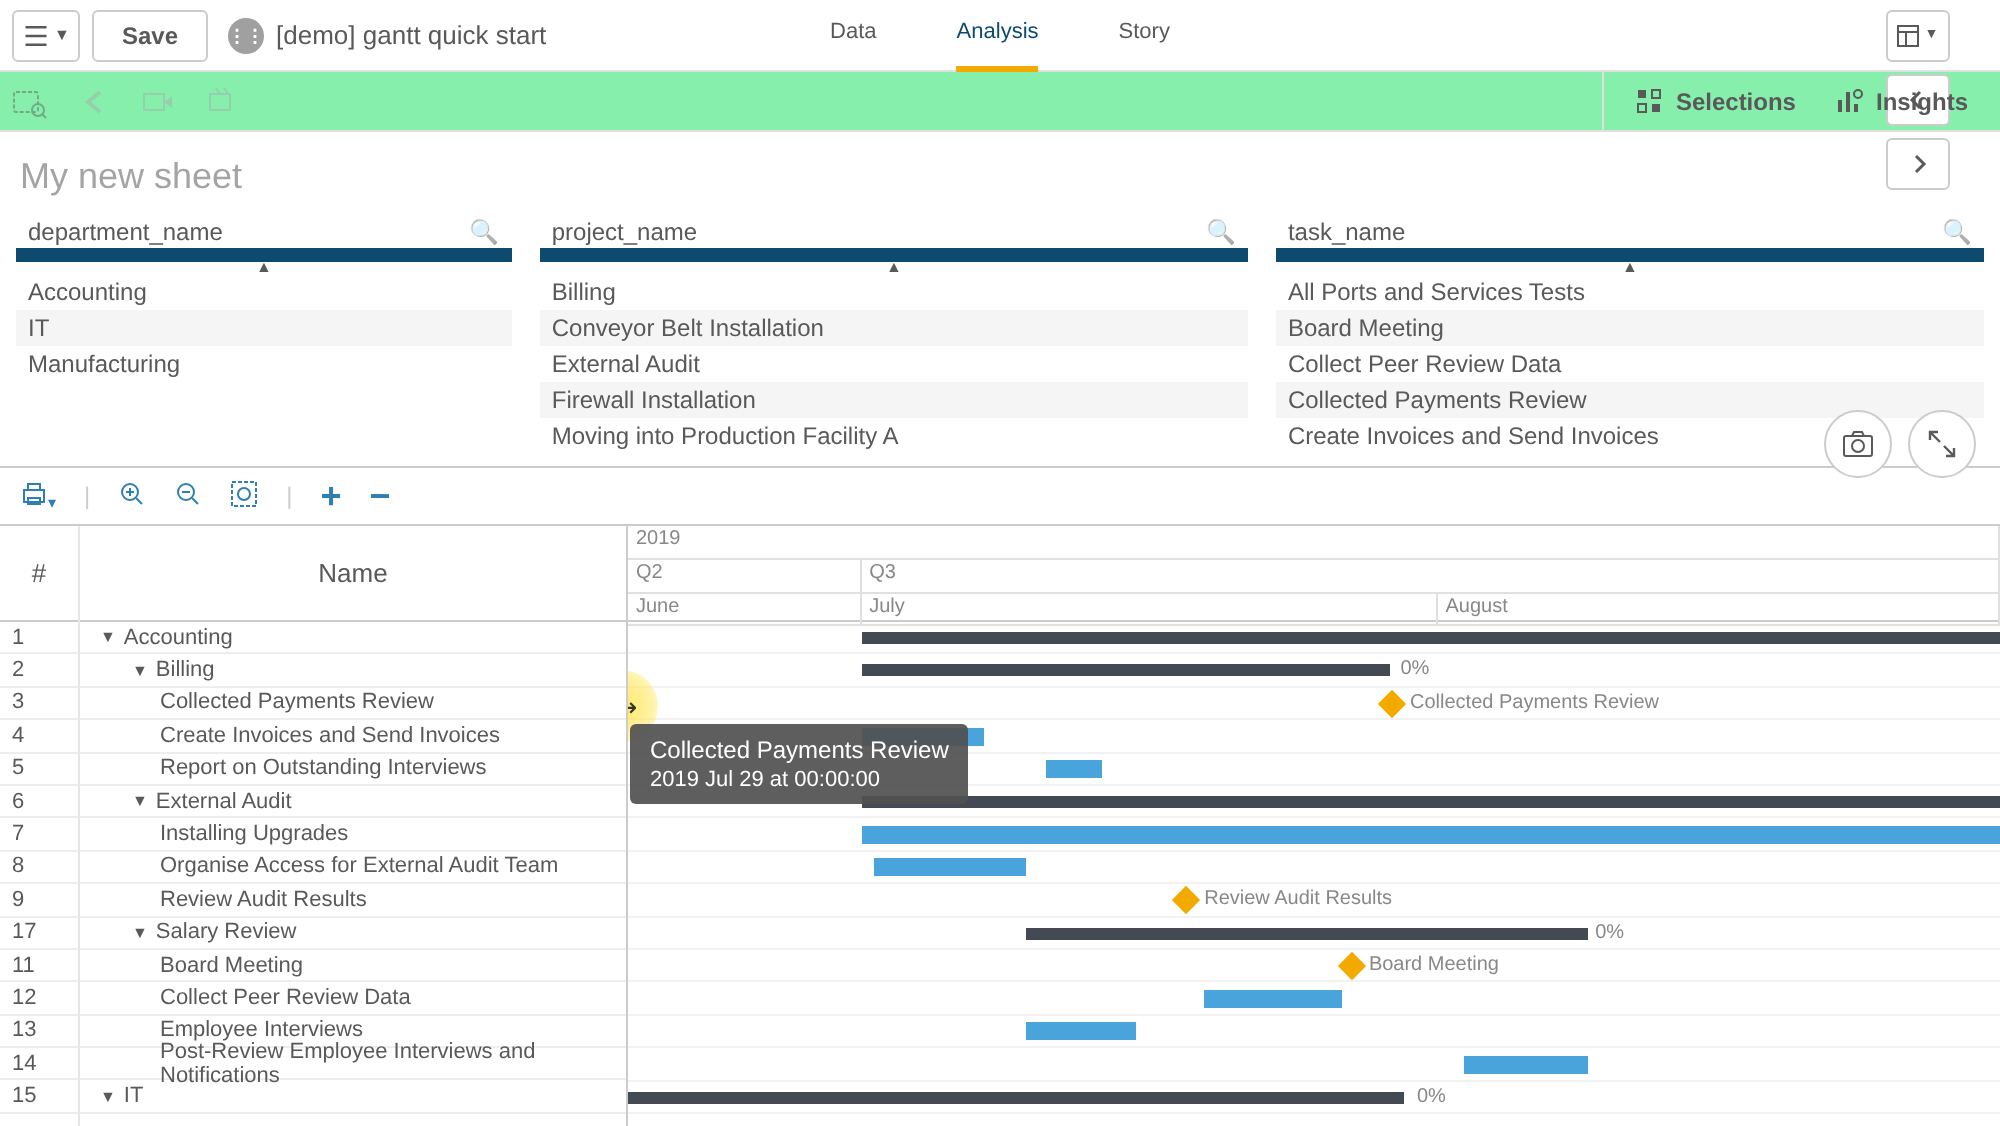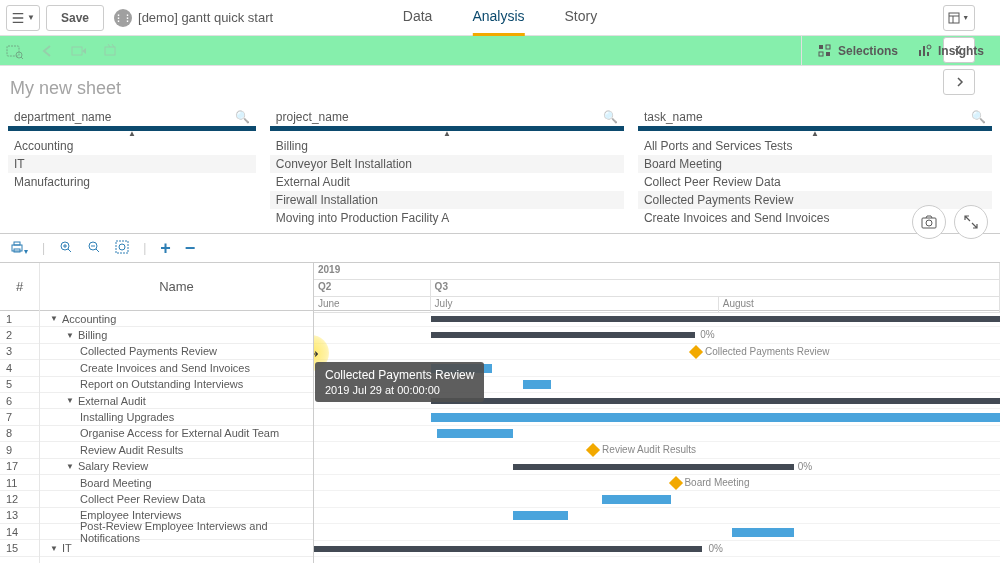--- a/index.html
+++ b/index.html
@@ -7,39 +7,39 @@
 
 
 .topbar { height: 36px; border-bottom: 1px solid #e0e0e0; display: flex; align-items: center; padding: 0 6px; gap: 6px; }
 .btn { border: 1px solid #ccc; background: #fff; border-radius: 3px; height: 26px; display: inline-flex; align-items: center; justify-content: center; cursor: pointer; font-size: 12px; color: #595959; }
 .btn-menu { width: 34px; }
 .btn-menu svg { width: 14px; height: 14px; }
 .btn-save { padding: 0 14px; font-weight: bold; }
 .doc-title { display: flex; align-items: center; gap: 6px; margin-left: 4px; font-size: 13px; color: #595959; }
 .doc-icon { width: 18px; height: 18px; border-radius: 50%; background: #a0a0a0; display: inline-flex; align-items: center; justify-content: center; color: #fff; font-size: 9px; font-weight: bold; }
 .tabs-center { position: absolute; left: 50%; transform: translateX(-50%); display: flex; gap: 40px; height: 36px; align-items: center; }
-.tab { font-size: 14px; color: #595959; height: 36px; display: flex; align-items: center; border-bottom: 3px solid transparent; }
+.tab { font-size: 11px; color: #595959; height: 36px; display: flex; align-items: center; border-bottom: 3px solid transparent; }
 .tab.active { border-bottom-color: #f2a900; color: #0c4a6e; font-weight: 500; }
 .topbar-right { margin-left: auto; display: flex; gap: 6px; align-items: center; flex-direction: column; }
 .btn-icon { width: 32px; }
 .btn-edit { padding: 0 14px; border-color: #3a9ecc; color: #3a9ecc; gap: 6px; font-weight: bold; }
 
 
 .secbar { height: 30px; background: #86efac; border-bottom: 1px solid #e0e0e0; display: flex; align-items: center; padding: 0 6px; gap: 14px; }
 .sec-icon { width: 18px; height: 18px; opacity: 0.45; }
 .sec-right { margin-left: auto; display: flex; gap: 20px; align-items: center; padding-right: 10px; border-left: 1px solid #e0e0e0; height: 100%; padding-left: 16px; }
 .sec-item { display: flex; align-items: center; gap: 6px; font-size: 12px; font-weight: bold; color: #595959; }
 
 
 .sheet-title { font-size: 18px; color: #a4a4a4; padding: 12px 10px 8px; }
 
 
 .filters { display: flex; gap: 14px; padding: 0 8px; }
 .filter { flex: 1; }
-.filter-head { height: 24px; border-bottom: 5px solid #0c4a6e; display: flex; align-items: center; padding: 0 6px; color: #595959; font-size: 12px; }
+.filter-head { height: 24px; border-bottom: 7px solid #0c4a6e; display: flex; align-items: center; padding: 0 6px; color: #595959; font-size: 12px; }
 .filter-head .srch { margin-left: auto; opacity: 0.5; }
 .filter-arrow { text-align: center; font-size: 8px; color: #595959; height: 6px; line-height: 6px; }
 .filter-list { }
 .filter-item { height: 18px; line-height: 18px; padding: 0 6px; font-size: 12px; color: #595959; }
 .filter-item.alt { background: #f5f5f5; }
 .filters-wrap { position: relative; }
 .float-circle { position: absolute; width: 34px; height: 34px; border: 1px solid #ccc; border-radius: 50%; background: #fff; display: flex; align-items: center; justify-content: center; }
 
 
 .gantt-toolbar { height: 30px; border-top: 1px solid #ccc; border-bottom: 1px solid #ccc; display: flex; align-items: center; padding: 0 10px; gap: 14px; margin-top: 6px; }
@@ -56,21 +56,21 @@
 .gname .grow { }
 .indent1 { padding-left: 10px; }
 .indent2 { padding-left: 26px; }
 .indent3 { padding-left: 40px; }
 .expander { font-size: 8px; margin-right: 4px; }
 
 .gright { flex: 1; position: relative; overflow: hidden; }
 .time-header { height: 48px; border-bottom: 1px solid #ccc; }
 .th-row { display: flex; border-bottom: 1px solid #e0e0e0; }
 .th-cell { border-right: 1px solid #e0e0e0; font-size: 10px; color: #888; padding: 1px 4px; height: 15px; }
-.th-cell.big { height: 16px; font-weight: bold; }
+.th-cell.big { height: 16px; }
 
 .gbody { position: relative; }
 .gbar-wrap { position: absolute; height: 16.4px; width: 100%; border-bottom: 1px solid #f2f2f2; }
 .gbar { position: absolute; height: 9px; top: 3.5px; }
 .gbar.summary { background: #434a54; height: 6px; top: 5px; }
 .gbar.task { background: #4aa4dc; }
 .milestone { position: absolute; width: 10px; height: 10px; background: #f2a900; transform: rotate(45deg); top: 3px; }
 .milestone-label { position: absolute; font-size: 10px; color: #888; top: 2px; }
 .bar-label { position: absolute; font-size: 10px; color: #888; top: 2px; }
 

